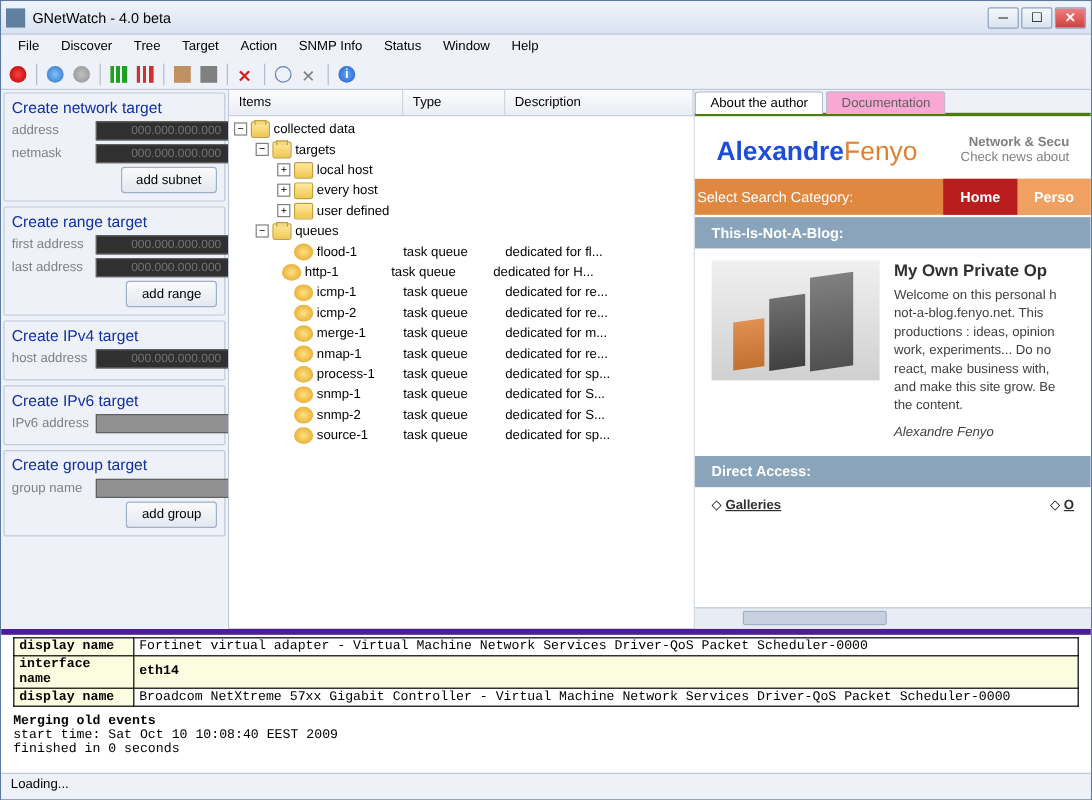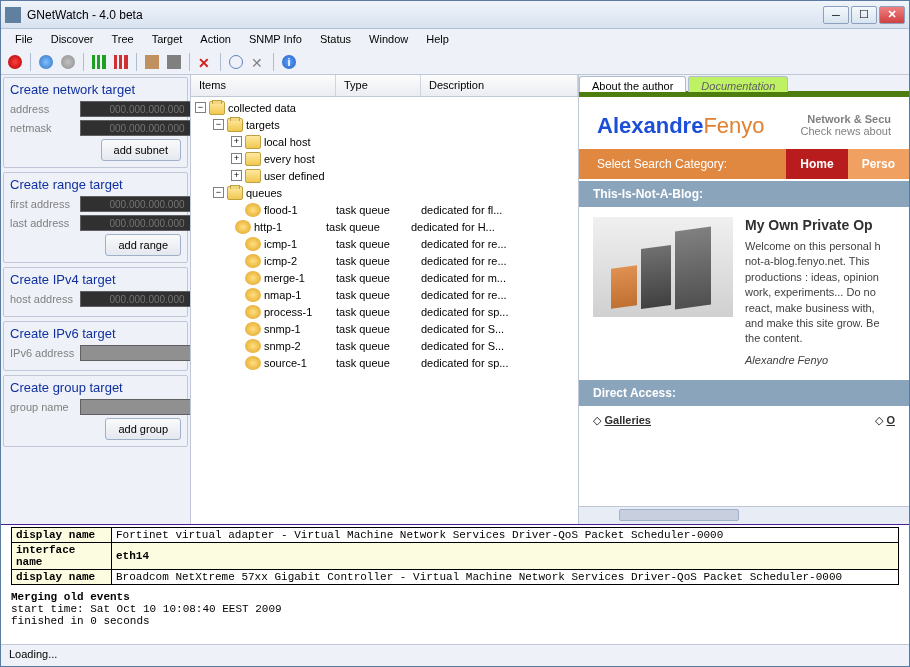--- a/index.html
+++ b/index.html
@@ -32,47 +32,47 @@
 .tree-header-col { border-right: 1px solid #d0d4dc; padding: 4px 8px; font-size: 11px; }
 .tree-body { flex: 1; background: #fff; overflow: auto; padding: 2px 0; }
 .tree-row { display: flex; align-items: center; height: 17px; padding-left: 4px; }
 .exp { width: 11px; height: 11px; border: 1px solid #808080; display: inline-flex; align-items: center; justify-content: center; font-size: 9px; margin-right: 3px; background: #fff; line-height: 1; cursor: pointer; }
 .tree-ico { width: 16px; height: 14px; margin-right: 3px; display: inline-block; }
 .fold { background: linear-gradient(#ffe8a0, #f0c850); border-radius: 2px; border: 1px solid #c0a040; position: relative; }
 .fold.open::before { content: ""; position: absolute; top: -2px; left: 2px; width: 8px; height: 3px; background: #f0d880; border: 1px solid #c0a040; border-bottom: none; }
 .gear { background: radial-gradient(#ffe080, #e0a020); border-radius: 50%; }
 .tree-label { flex: 0 0 auto; }
 .rightpane { width: 330px; display: flex; flex-direction: column; background: #eef2f8; }
-.tab-strip { height: 22px; display: flex; border-bottom: 6px solid #4d7c0f; background: #eef2f8; }
+.tab-strip { height: 22px; display: flex; border-bottom: 3px solid #4d7c0f; background: #eef2f8; }
 .tab { padding: 3px 12px; border: 1px solid #b0bcd0; border-bottom: none; background: #fff; margin-right: 2px; border-radius: 3px 3px 0 0; font-size: 11px; position: relative; top: 1px; }
-.tab.inactive { background: #bef264; color: #606060; font-style: italic; }
+.tab.inactive { background: #f9a8d4; color: #606060; }
 .web-content { flex: 1; background: #fff; overflow: hidden; position: relative; }
 .web-header { padding: 16px 18px 10px; display: flex; justify-content: space-between; }
 .web-name1 { font-size: 22px; font-weight: bold; color: #1d4ed8; }
 .web-name2 { font-size: 22px; color: #e08030; }
 .web-tag { font-size: 11px; color: #808080; text-align: right; }
 .web-nav { height: 30px; background: #e08840; display: flex; align-items: center; color: #fff; font-size: 12px; }
-.web-nav-lbl { padding: 0 18px; flex: 1; }
+.web-nav-lbl { padding: 0 2px; flex: 1; }
 .web-nav-btn { padding: 0 14px; height: 100%; display: flex; align-items: center; font-weight: bold; }
 .web-nav-btn.home { background: #b91c1c; }
 .web-nav-btn.perso { background: #f0a060; }
 .web-sec { padding: 6px 14px; background: #8aa4bc; color: #fff; font-size: 12px; font-weight: bold; margin-top: 2px; }
 .web-body { padding: 10px 14px; display: flex; gap: 12px; }
 .web-img { width: 140px; height: 100px; background: linear-gradient(#f0f0f0, #d0d0d0); position: relative; flex-shrink: 0; }
 .web-img .bar1 { position: absolute; bottom: 10px; left: 18px; width: 26px; height: 40px; background: linear-gradient(#e09050, #c07030); transform: skewY(-8deg); }
 .web-img .bar2 { position: absolute; bottom: 10px; left: 48px; width: 30px; height: 60px; background: linear-gradient(#707070, #404040); transform: skewY(-8deg); }
 .web-img .bar3 { position: absolute; bottom: 10px; left: 82px; width: 36px; height: 78px; background: linear-gradient(#808080, #505050); transform: skewY(-8deg); }
 .web-text h3 { font-size: 14px; color: #303030; margin-bottom: 6px; }
 .web-text p { font-size: 11px; color: #404040; line-height: 1.4; }
 .web-text .sig { font-style: italic; margin-top: 6px; }
 .web-links { padding: 8px 14px; display: flex; gap: 30px; }
 .web-link { text-decoration: underline; font-weight: bold; font-size: 11px; color: #303030; }
 .hscroll { height: 18px; background: #e8ecf4; border-top: 1px solid #c0c8d8; position: relative; }
 .hscroll-thumb { position: absolute; left: 40px; top: 2px; width: 120px; height: 12px; background: #c8d0e0; border: 1px solid #a0b0c8; border-radius: 2px; }
-.bottom { height: 120px; border-top: 1px solid #4c1d95; background: #fff; overflow: auto; padding: 2px 10px; font-family: "Courier New", monospace; font-size: 11px; }
+.bottom { height: 120px; border-top: 5px solid #4c1d95; background: #fff; overflow: auto; padding: 2px 10px; font-family: "Courier New", monospace; font-size: 11px; }
 .log-table { border-collapse: collapse; width: 100%; }
 .log-table td { border: 1px solid #000; padding: 1px 4px; }
 .log-table .hdr { background: #fcfce0; font-weight: bold; }
 .log-text { margin-top: 6px; }
 .log-text b { font-weight: bold; }
 .statusbar { height: 22px; border-top: 1px solid #c0c8d8; background: #eef2f8; padding: 3px 8px; font-size: 11px; }
 </style>
 </head>
 <body>
 

